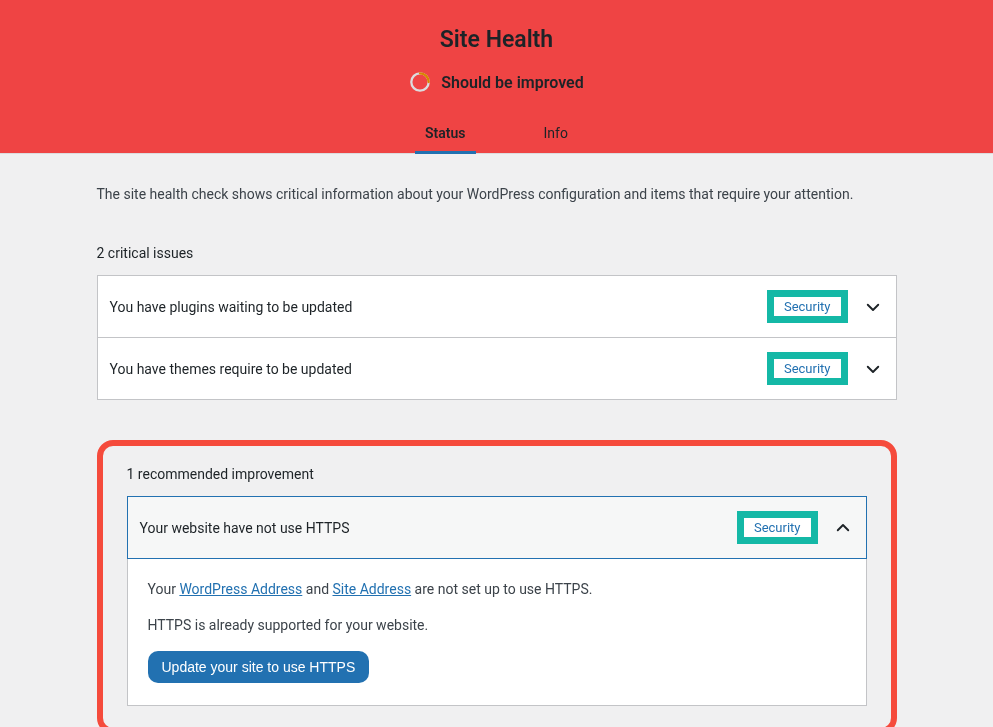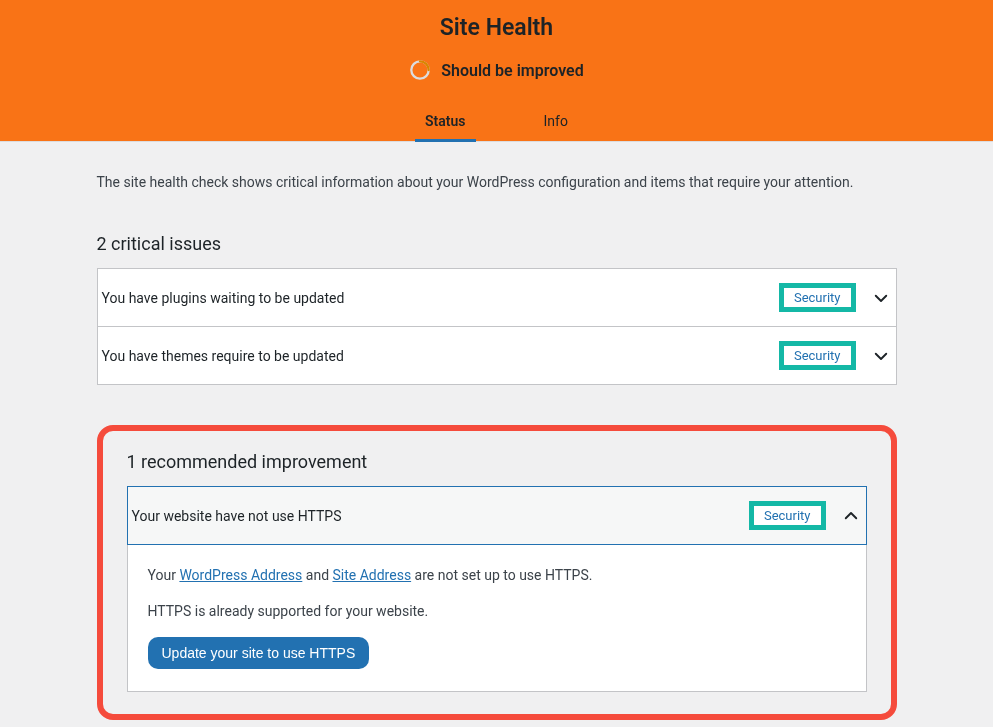--- a/index.html
+++ b/index.html
@@ -4,23 +4,23 @@
 <style>
   * { box-sizing: border-box; margin: 0; padding: 0; }
   body {
     font-family: -apple-system, BlinkMacSystemFont, "Segoe UI", Roboto, Oxygen-Sans, Ubuntu, Cantarell, "Helvetica Neue", sans-serif;
     color: #1d2327;
     background: #fff;
     width: 993px;
     font-size: 13px;
   }
   .header {
-    background: #f97316;
+    background: #ef4444;
     text-align: center;
-    padding-top: 14px;
+    padding-top: 26px;
   }
   .page-title {
     font-size: 23px;
     font-weight: 600;
     color: #1d2327;
     margin-bottom: 18px;
   }
   .status-row {
     display: inline-flex;
     align-items: center;
@@ -74,50 +74,50 @@
     margin-bottom: 14px;
     color: #1d2327;
   }
   .section-desc {
     font-size: 14px;
     color: #3c434a;
     margin-bottom: 40px;
     line-height: 1.5;
   }
   .issues-heading {
-    font-size: 18px;
+    font-size: 14px;
     font-weight: 400;
     color: #1d2327;
     margin-bottom: 14px;
   }
   .accordion {
     border: 1px solid #c3c4c7;
     background: #fff;
     margin-bottom: 40px;
   }
   .accordion-item {
     border-bottom: 1px solid #c3c4c7;
   }
   .accordion-item:last-child { border-bottom: none; }
   .accordion-header {
     display: flex;
     align-items: center;
     justify-content: space-between;
-    padding: 14px 4px;
+    padding: 14px 12px;
     cursor: pointer;
     gap: 14px;
   }
   .accordion-title {
     font-size: 14px;
     color: #1d2327;
     flex: 1;
     font-weight: 400;
   }
   .badge {
-    border: 5px solid #14b8a6;
+    border: 7px solid #14b8a6;
     color: #2271b1;
     font-size: 13px;
     padding: 2px 10px;
     background: #fff;
     font-weight: 400;
   }
   .chevron {
     width: 22px; height: 22px;
     display: flex; align-items: center; justify-content: center;
     color: #1d2327;

